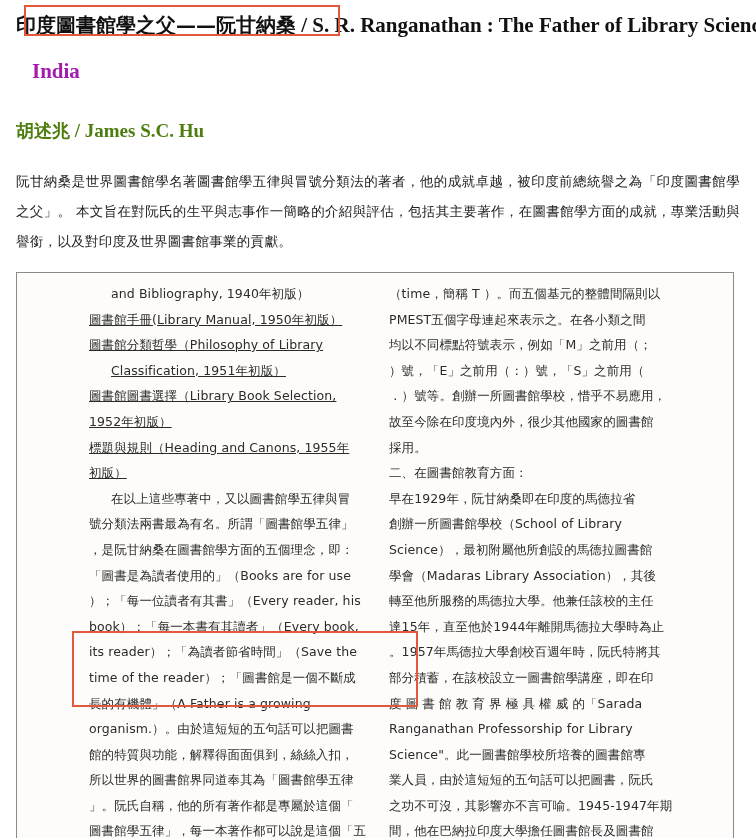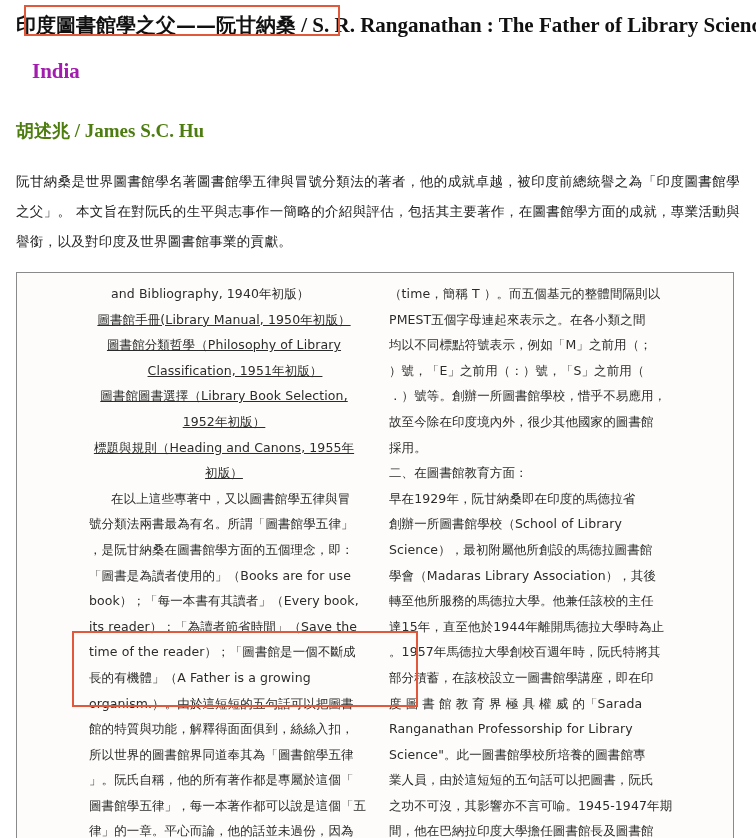--- a/index.html
+++ b/index.html
@@ -117,21 +117,21 @@
   .scan-col.right {
     width: 50%;
     padding: 0 8px 0 14px;
   }
   .scan-line {
     font-size: 12.5px;
     line-height: 25.6px;
     white-space: nowrap;
     letter-spacing: 0.1px;
   }
-  .u { text-decoration: underline; text-align: center; }
+  .u { text-decoration: underline; }
 
   .scan-highlight {
     position: absolute;
     left: 55px;
     top: 358px;
     width: 346px;
     height: 76px;
     border: 2px solid #e2583a;
     box-sizing: border-box;
     pointer-events: none;
@@ -162,20 +162,21 @@
         <div class="scan-line u">圖書館分類哲學（Philosophy of Library</div>
         <div class="scan-line u indent">Classification, 1951年初版）</div>
         <div class="scan-line u">圖書館圖書選擇（Library Book Selection,</div>
         <div class="scan-line u">1952年初版）</div>
         <div class="scan-line u">標題與規則（Heading and Canons, 1955年</div>
         <div class="scan-line u">初版）</div>
         <div class="scan-line indent">在以上這些專著中，又以圖書館學五律與冒</div>
         <div class="scan-line">號分類法兩書最為有名。所謂「圖書館學五律」</div>
         <div class="scan-line">，是阮甘納桑在圖書館學方面的五個理念，即：</div>
         <div class="scan-line">「圖書是為讀者使用的」（Books are for use</div>
+        <div class="scan-line">）；「每一位讀者有其書」（Every reader, his</div>
         <div class="scan-line">book）；「每一本書有其讀者」（Every book,</div>
         <div class="scan-line">its reader）；「為讀者節省時間」（Save the</div>
         <div class="scan-line">time of the reader）；「圖書館是一個不斷成</div>
         <div class="scan-line">長的有機體」（A Father is a growing</div>
         <div class="scan-line">organism.）。由於這短短的五句話可以把圖書</div>
         <div class="scan-line">館的特質與功能，解釋得面面俱到，絲絲入扣，</div>
         <div class="scan-line">所以世界的圖書館界同道奉其為「圖書館學五律</div>
         <div class="scan-line">」。阮氏自稱，他的所有著作都是專屬於這個「</div>
         <div class="scan-line">圖書館學五律」，每一本著作都可以說是這個「五</div>
         <div class="scan-line">律」的一章。平心而論，他的話並未過份，因為</div>

